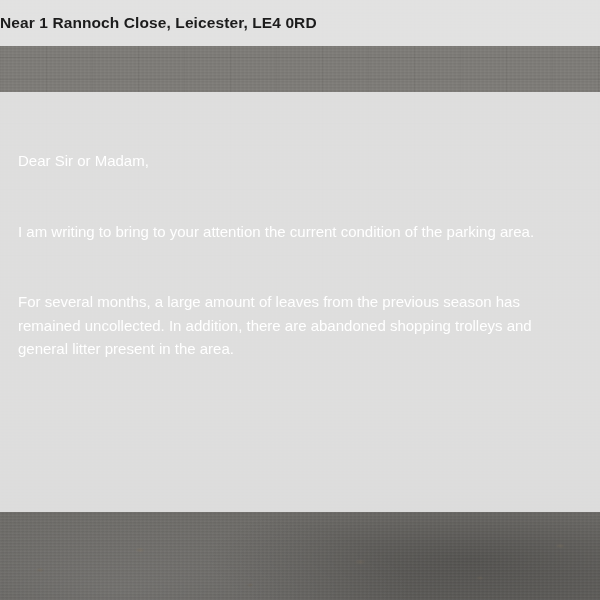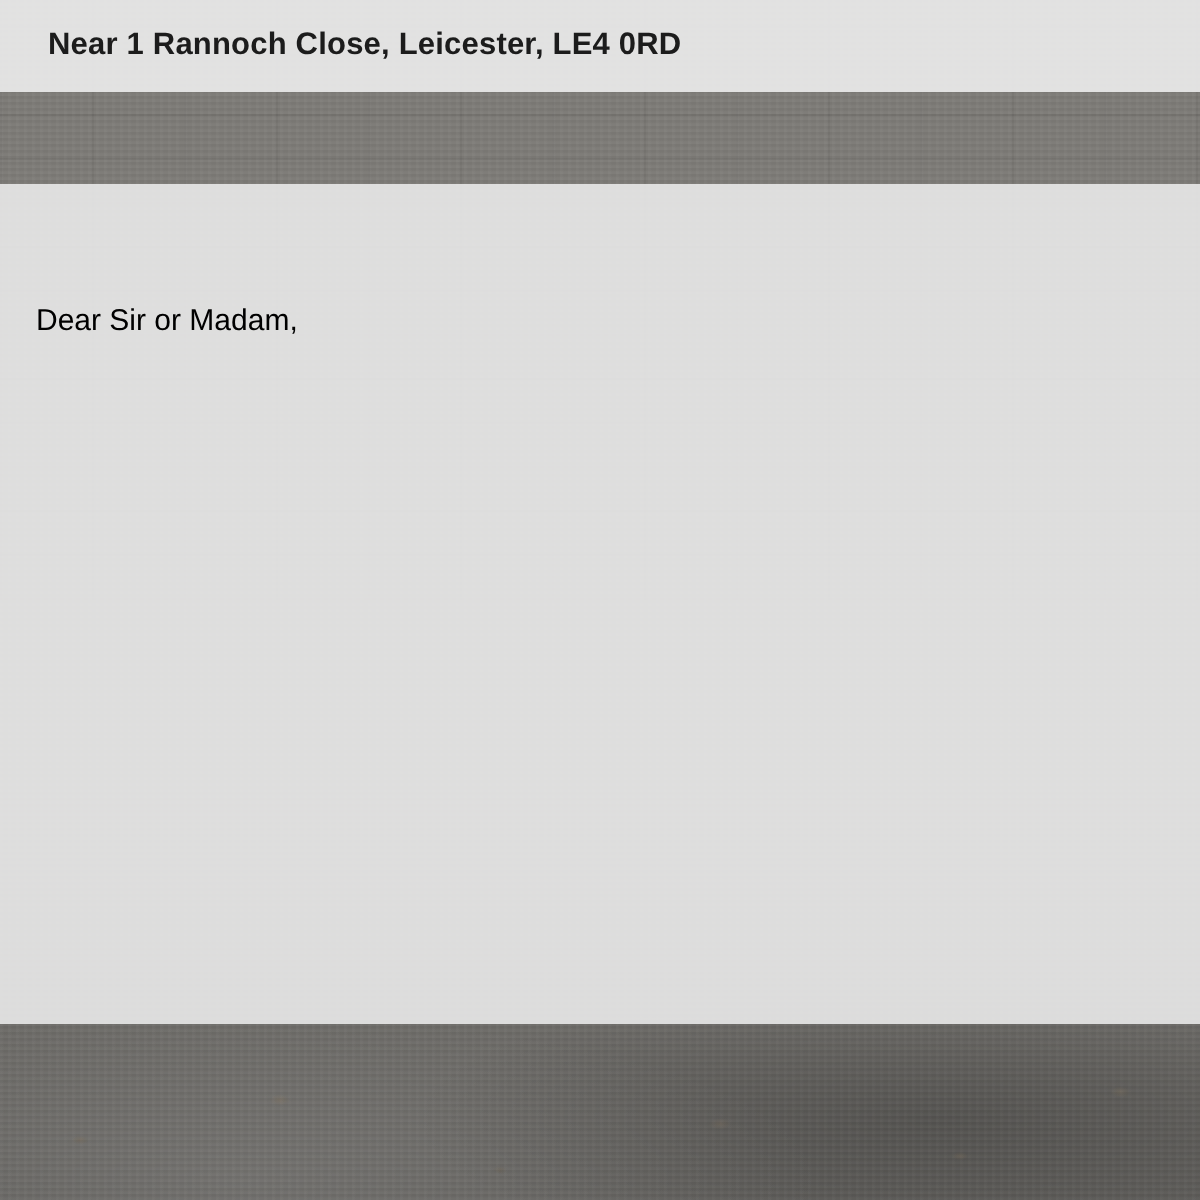--- a/index.html
+++ b/index.html
@@ -87,21 +87,21 @@
   }
 
   
   .header-band {
     position: absolute;
     top: 0; left: 0; right: 0;
     height: 46px;
     background: rgba(233,233,233,0.93);
     display: flex;
     align-items: center;
-    padding: 0 24px;
+    padding: 0 0;
     box-sizing: border-box;
   }
   .header-title {
     font-size: 15.5px;
     font-weight: bold;
     color: #1c1c1c;
     letter-spacing: 0.1px;
     white-space: nowrap;
   }
 
@@ -113,21 +113,21 @@
     right: 0;
     height: 420px;
     background: rgba(233,233,233,0.90);
     box-sizing: border-box;
     padding: 10px 22px 0 18px;
     overflow: hidden;
   }
   .letter {
     font-size: 15px;
     line-height: 23.5px;
-    color: #000000;
+    color: #ffffff;
     white-space: pre-wrap;
     word-wrap: break-word;
   }
   .letter p {
     margin: 0;
   }
   
 </style>
 </head>
 <body>
@@ -140,19 +140,21 @@
   <div class="photo-leaves"></div>
   <div class="photo-noise"></div>
 
   <div class="header-band">
     <div class="header-title">Near 1 Rannoch Close, Leicester, LE4 0RD</div>
   </div>
 
   <div class="body-panel">
     <div class="letter">
       <p>Dear Sir or Madam,</p>
+      <p>I am writing to bring to your attention the current condition of the parking area.</p>
+      <p>For several months, a large amount of leaves from the previous season has remained uncollected. In addition, there are abandoned shopping trolleys and general litter present in the area.</p>
       
       
       
     </div>
   </div>
 
 </div>
 
 </body></html>

